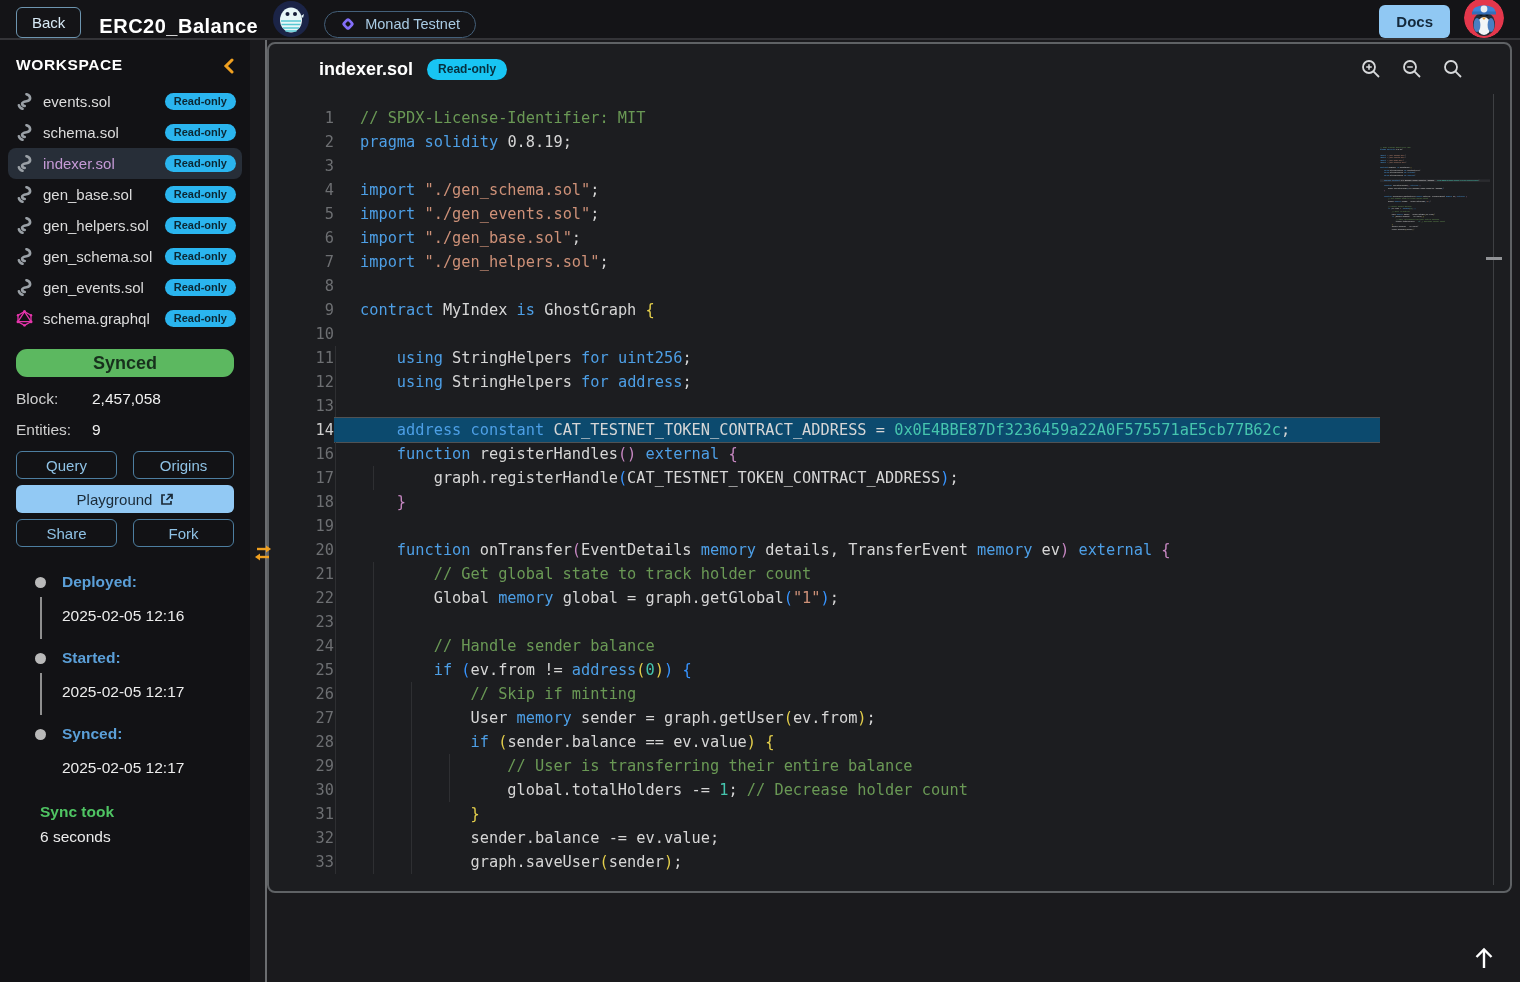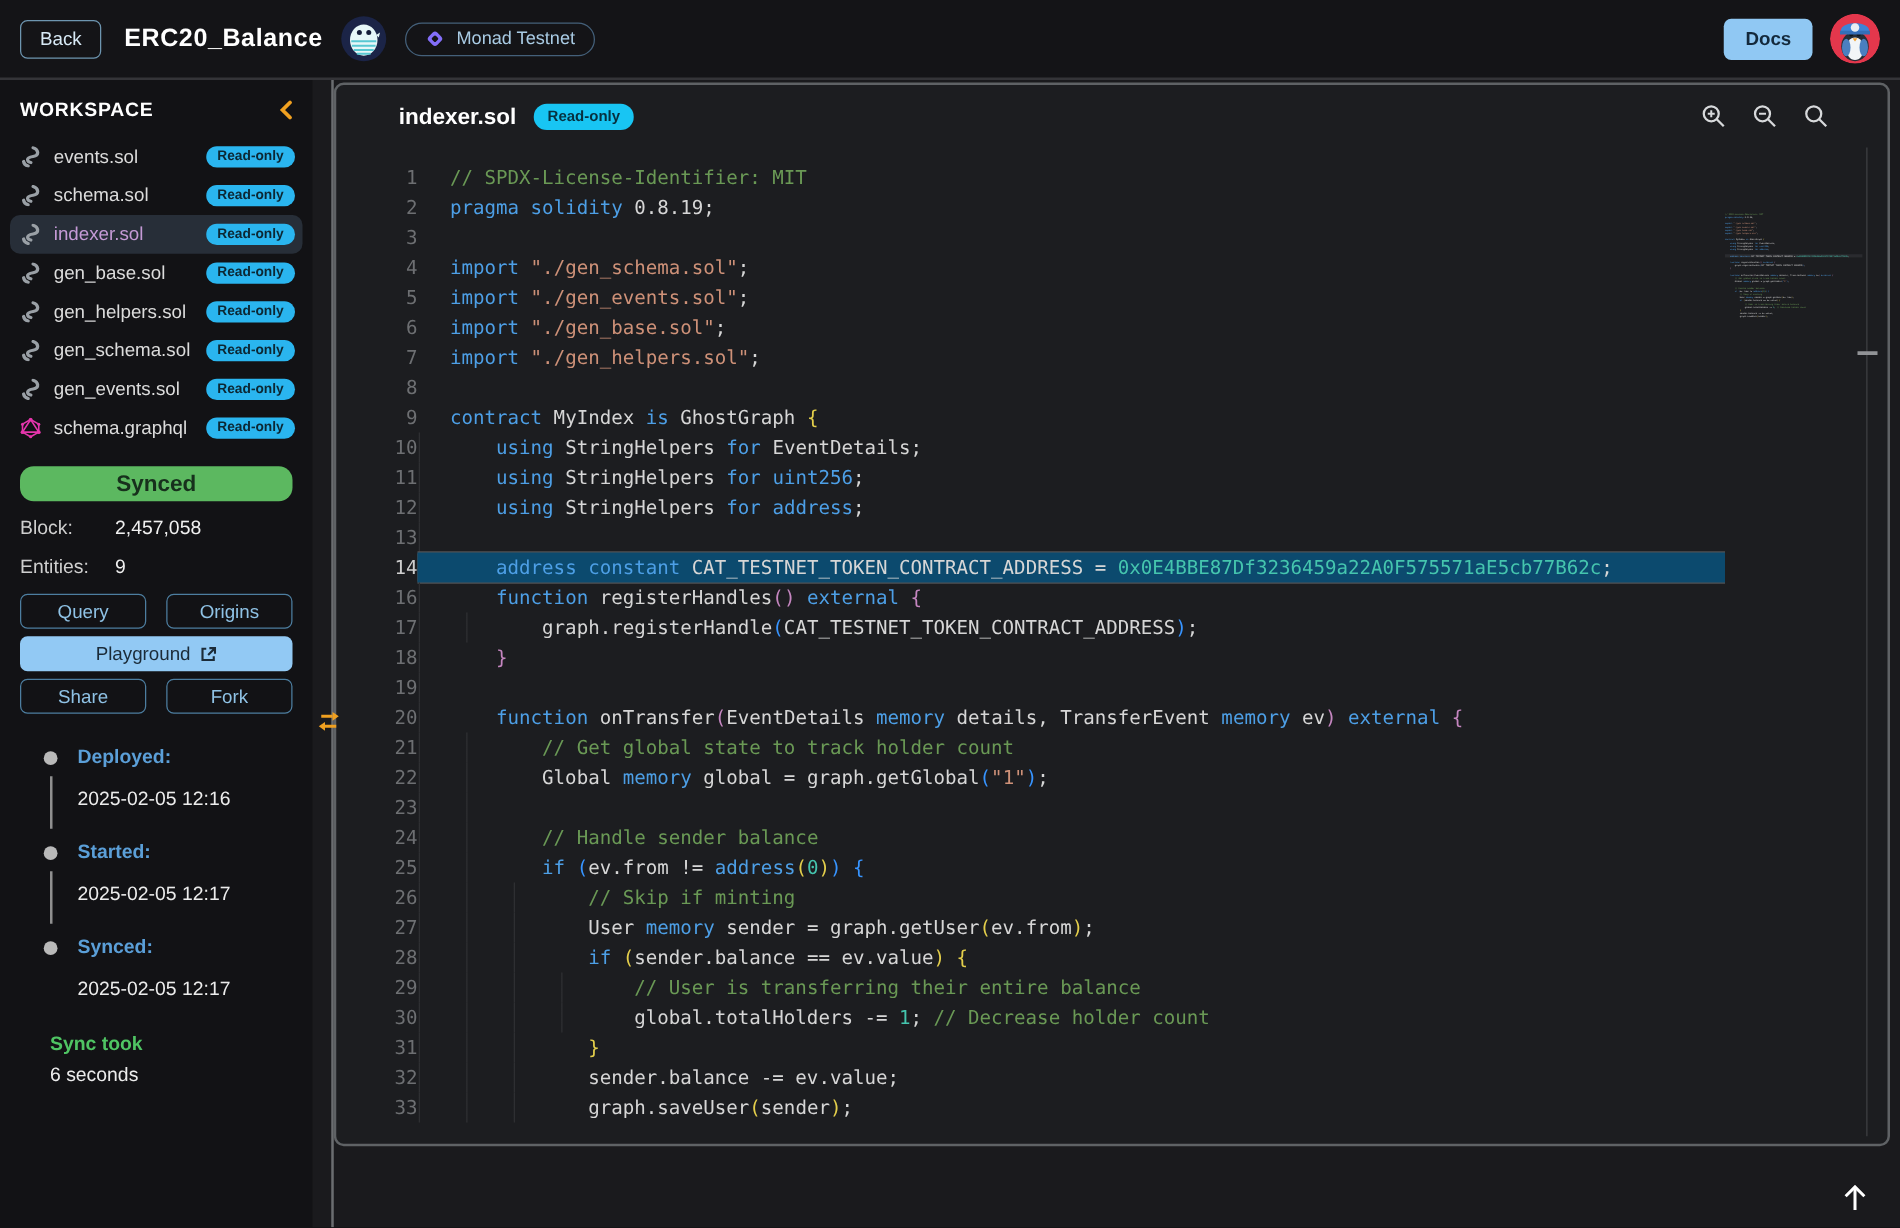--- a/index.html
+++ b/index.html
@@ -1,36 +1,36 @@
 <!DOCTYPE html>
 <html><head>
 <meta charset="utf-8">
 <style>
   * { margin:0; padding:0; box-sizing:border-box; }
   html,body { background:#101012; }
   .page { width:1520px; height:982px; background:#1a1a1d; font-family:"Liberation Sans",sans-serif; display:flex; flex-direction:column; overflow:hidden; position:relative; }
 
   
-  .topbar { height:64px; flex:none; display:flex; align-items:center; background:#141417; border-bottom:2px solid #343438; padding:0 16px; gap:14px; }
+  .topbar { height:40px; flex:none; display:flex; align-items:flex-end; background:#141417; border-bottom:2px solid #343438; padding:0 16px; gap:14px; }
   .back-btn { border:1.5px solid #6d95b0; color:#d8eaf6; background:transparent; border-radius:6px; padding:6px 15px; font-size:15px; cursor:pointer; font-family:inherit; }
   .app-title { font-size:20px; font-weight:bold; color:#ffffff; letter-spacing:.5px; margin-left:4px; }
   .logo { width:38px; height:38px; display:flex; }
   .network-pill { display:flex; align-items:center; gap:9px; border:1.5px solid #44607a; border-radius:15px; padding:4px 15px 5px; color:#a9cbe4; font-size:14.5px; }
   .docs-btn { margin-left:auto; background:#90c8f3; color:#14293b; border:none; border-radius:6px; padding:8px 17px; font-size:15px; font-weight:bold; cursor:pointer; font-family:inherit; }
   .avatar { width:40px; height:40px; border-radius:50%; overflow:hidden; flex:none; cursor:pointer; }
 
   
   .body { flex:1; position:relative; }
   .sidebar { position:absolute; left:0; top:0; bottom:0; width:250px; background:#121215; padding:0 8px; overflow:hidden; }
   .divider { position:absolute; left:265px; top:0; bottom:0; width:2px; background:#6b6d70; }
   .resize-handle { position:absolute; left:250px; top:502px; width:26px; height:22px; cursor:col-resize; z-index:5; }
   .main { position:absolute; left:267px; right:0; top:0; bottom:0; }
 
   
-  .ws-head { display:flex; justify-content:space-between; align-items:flex-start; padding:16px 6px 12px 8px; }
+  .ws-head { display:flex; justify-content:space-between; align-items:flex-end; padding:16px 6px 12px 8px; }
   .ws-title { font-size:15.5px; font-weight:bold; color:#ffffff; letter-spacing:.6px; }
   .collapse { color:#f0a020; cursor:pointer; display:flex; }
   .file-row { display:flex; align-items:center; height:31px; padding:0 6px 0 8px; border-radius:8px; font-size:15px; color:#dcdcdc; cursor:pointer; }
   .file-row.selected { background:#272e38; color:#c59ad6; }
   .file-icon { width:18px; margin-right:9px; display:flex; flex:none; }
   .badge { margin-left:auto; background:#2ab5ef; color:#0c2733; font-size:11px; font-weight:bold; padding:2.5px 9px 3px; border-radius:10px; white-space:nowrap; }
   .synced-pill { margin:15px 8px 0; background:#5cb860; color:#17301c; text-align:center; font-size:18px; font-weight:bold; border-radius:11px; padding:3.5px 0; }
   .kv { display:flex; padding:0 8px; margin-top:13px; font-size:15.5px; color:#f0f0f0; }
   .kv .k { width:76px; color:#cfcfcf; }
   .acts { padding:0 8px; margin-top:12px; }
@@ -343,21 +343,20 @@
               <div class="line">
                 <span class="ln">8</span>
                 <span class="ct"></span>
               </div>
               <div class="line">
                 <span class="ln">9</span>
                 <span class="ct"><span class="kw">contract</span><span class="pl"> MyIndex </span><span class="kw">is</span><span class="pl"> GhostGraph </span><span class="b1">{</span></span>
               </div>
               <div class="line">
                 <span class="ln">10</span>
-                <span class="ct" style="background-image: linear-gradient(rgb(46, 47, 50), rgb(46, 47, 50)); background-position: 1px 0px; background-size: 1px 100%; background-repeat: no-repeat;"><span class="pl">    </span><span class="kw">using</span><span class="pl"> StringHelpers </span><span class="kw">for</span><span class="pl"> EventDetails;</span></span>
               </div>
               <div class="line">
                 <span class="ln">11</span>
                 <span class="ct" style="background-image: linear-gradient(rgb(46, 47, 50), rgb(46, 47, 50)); background-position: 1px 0px; background-size: 1px 100%; background-repeat: no-repeat;"><span class="pl">    </span><span class="kw">using</span><span class="pl"> StringHelpers </span><span class="kw">for</span><span class="pl"> </span><span class="kw">uint256</span><span class="pl">;</span></span>
               </div>
               <div class="line">
                 <span class="ln">12</span>
                 <span class="ct" style="background-image: linear-gradient(rgb(46, 47, 50), rgb(46, 47, 50)); background-position: 1px 0px; background-size: 1px 100%; background-repeat: no-repeat;"><span class="pl">    </span><span class="kw">using</span><span class="pl"> StringHelpers </span><span class="kw">for</span><span class="pl"> </span><span class="kw">address</span><span class="pl">;</span></span>
               </div>
               <div class="line">

